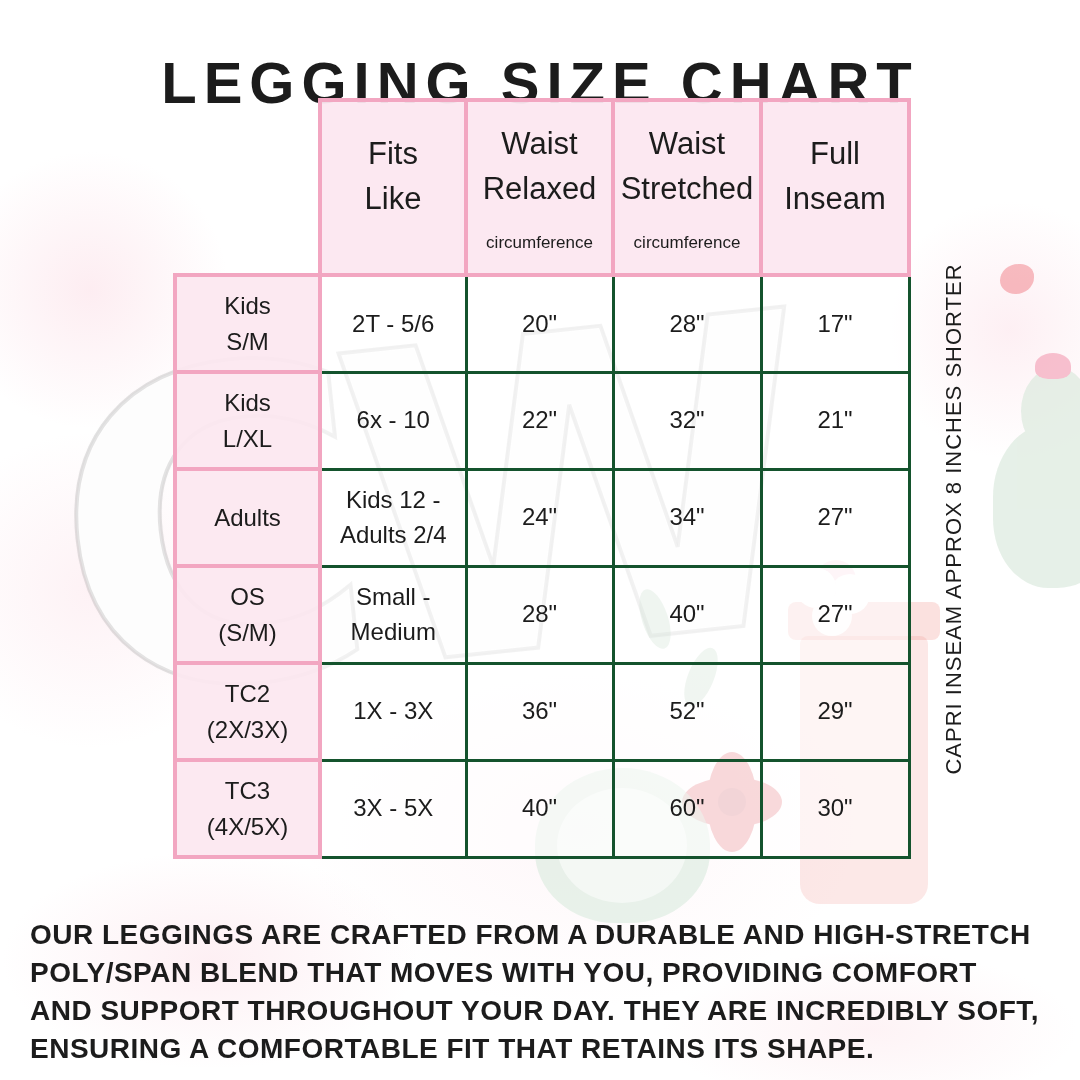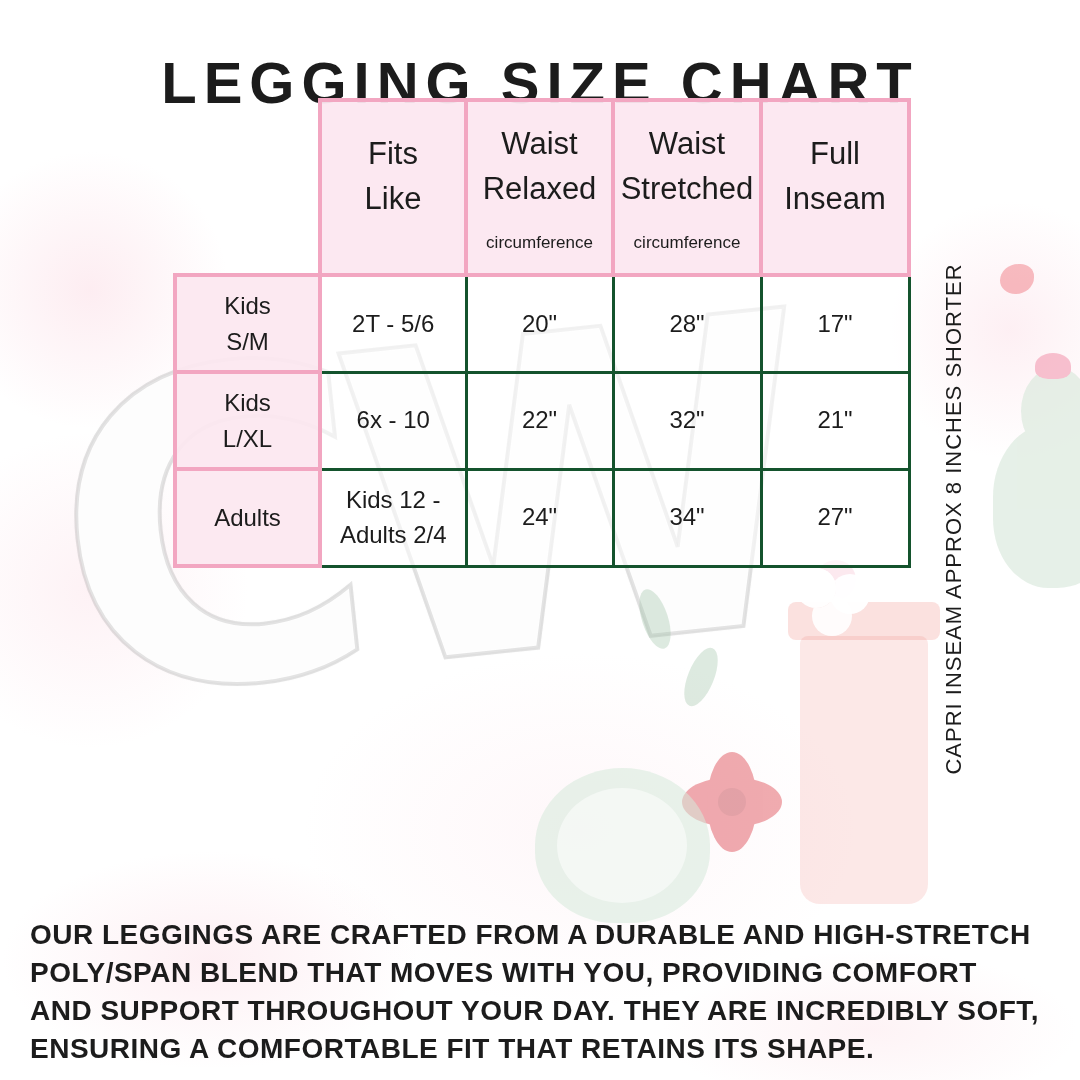--- a/index.html
+++ b/index.html
@@ -184,20 +184,45 @@
         <td>21"</td>
       </tr>
       <tr>
         <th>Adults</th>
         <td>Kids 12 -
 Adults 2/4</td>
         <td>24"</td>
         <td>34"</td>
         <td>27"</td>
       </tr>
+      <tr>
+        <th>OS
+(S/M)</th>
+        <td>Small -
+Medium</td>
+        <td>28"</td>
+        <td>40"</td>
+        <td>27"</td>
+      </tr>
+      <tr>
+        <th>TC2
+(2X/3X)</th>
+        <td>1X - 3X</td>
+        <td>36"</td>
+        <td>52"</td>
+        <td>29"</td>
+      </tr>
+      <tr>
+        <th>TC3
+(4X/5X)</th>
+        <td>3X - 5X</td>
+        <td>40"</td>
+        <td>60"</td>
+        <td>30"</td>
+      </tr>
     </tbody>
   </table>
 
   <div class="side-note">CAPRI INSEAM APPROX 8 INCHES SHORTER</div>
 
   <div class="footer">OUR LEGGINGS ARE CRAFTED FROM A DURABLE AND HIGH-STRETCH
 POLY/SPAN BLEND THAT MOVES WITH YOU, PROVIDING COMFORT
 AND SUPPORT THROUGHOUT YOUR DAY. THEY ARE INCREDIBLY SOFT,
 ENSURING A COMFORTABLE FIT THAT RETAINS ITS SHAPE.</div>
 

